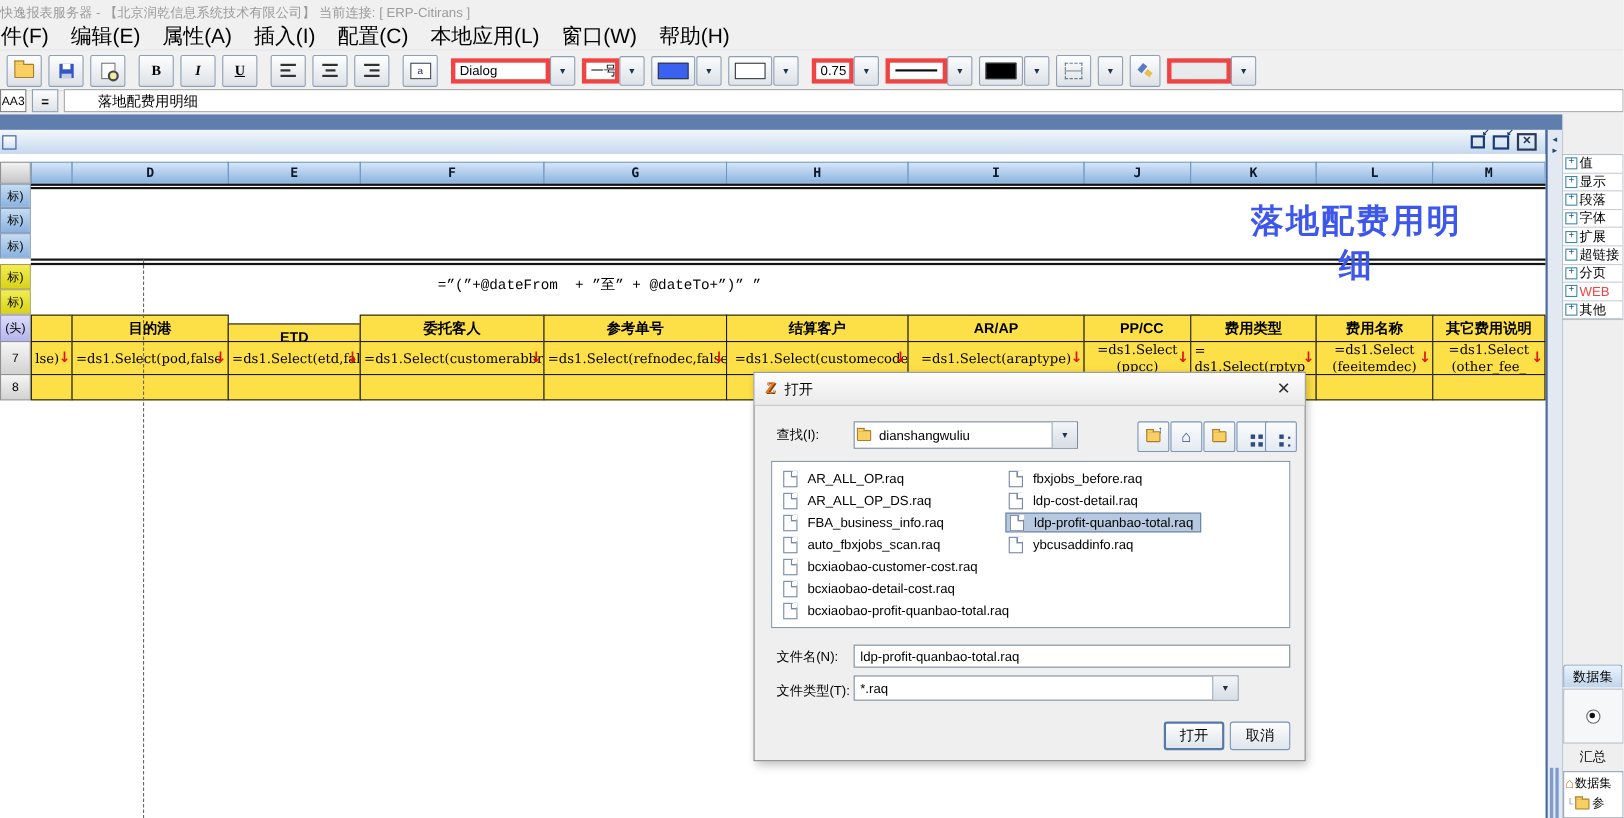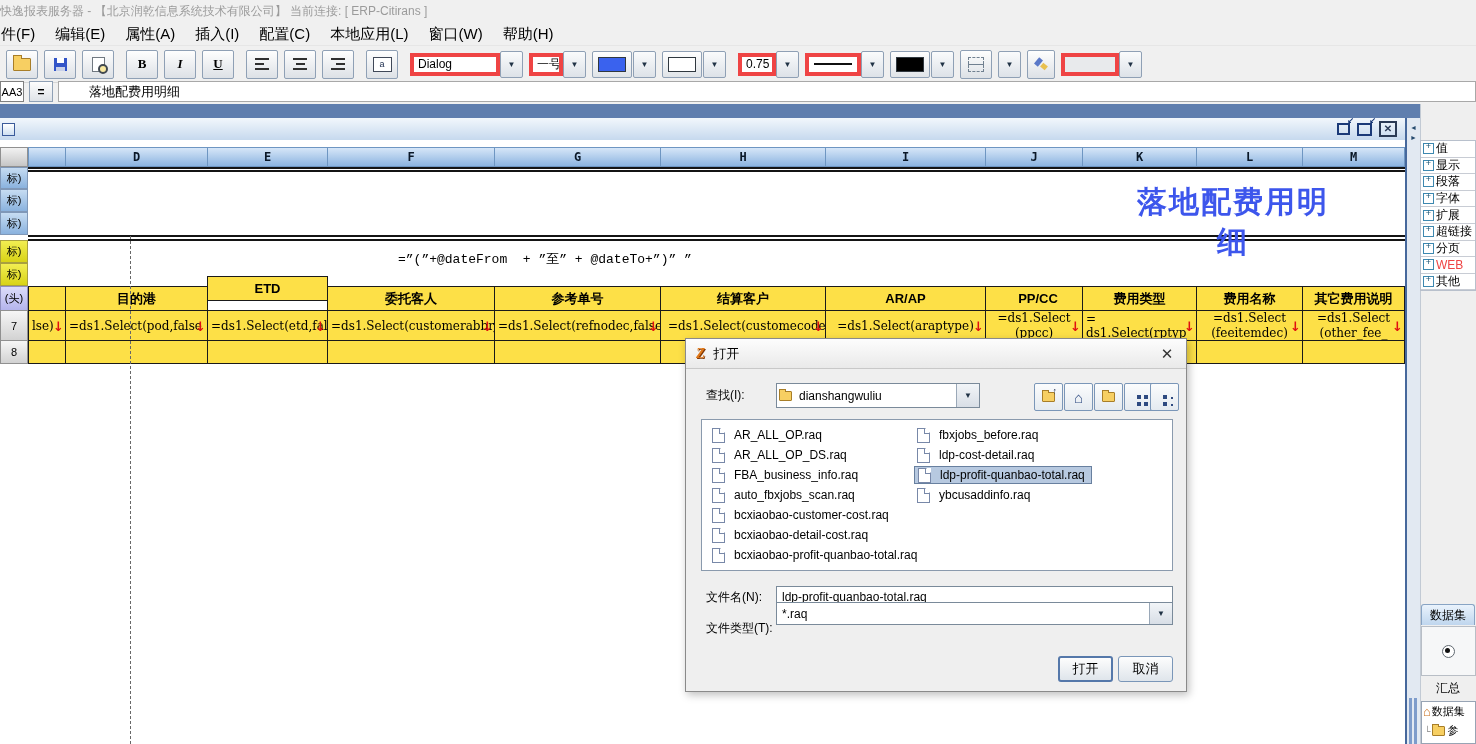--- a/index.html
+++ b/index.html
@@ -3,21 +3,21 @@
 <meta charset="utf-8">
 <style>
   html,body{margin:0;padding:0}
   body{width:1476px;height:744px;position:relative;overflow:hidden;
        font-family:"Liberation Sans",sans-serif;background:#F0F0F0;font-size:12px;color:#000}
   .abs{position:absolute}
   
   .titlebar{left:0;top:0;width:1476px;height:22px;background:#F0F0F0;color:#9B9B9B;
             line-height:22px;font-size:12px;white-space:nowrap;overflow:hidden}
   .menubar{left:0;top:22px;width:1476px;height:23px;background:#F0F0F0;display:flex;align-items:center}
-  .menubar span{padding:0 10px;font-size:15px;line-height:23px;cursor:default;white-space:nowrap}
+  .menubar span{padding:0 10px;font-size:19px;line-height:23px;cursor:default;white-space:nowrap}
   .menubar span:first-child{padding-left:1px}
   .toolbar{left:0;top:45px;width:1476px;height:38px;background:#F0F0F0;display:flex;align-items:center;
            border-top:1px solid #E6E6E6;border-bottom:1px solid #D6D6D6;padding-left:6px;box-sizing:border-box}
   .tbtn{width:30px;height:27px;margin-right:6px;border:1px solid #8FA0B5;border-radius:2px;
         background:linear-gradient(#FEFEFE,#DDE1E6);display:flex;align-items:center;justify-content:center;
         flex:none;font-size:13px;position:relative}
   .tsep{width:6px;flex:none}
   .combo{height:23px;background:#fff;border:4px solid #ef4444;display:flex;align-items:center;
          padding:0 4px;box-sizing:border-box;flex:none;font-size:12px;white-space:nowrap;overflow:hidden}
   .arrbtn{width:21px;height:25px;border:1px solid #8FA0B5;border-radius:2px;margin-right:6px;
@@ -290,21 +290,21 @@
 <div class="blkline" style="top:170px"></div>
 <div class="blkline" style="top:235px"></div>
 <div class="blkline" style="top:239px"></div>
 <div class="dashline"></div>
 
 <div class="rpt-title">落地配费用明细</div>
 <div class="datef">=”(”+@dateFrom  + ”至” + @dateTo+”)” ”</div>
 
 <div class="tc th" style="left:28px;top:286px;width:38px;height:25px"></div>
 <div class="tc th" style="left:65px;top:286px;width:143px;height:25px">目的港</div>
-<div class="tc th" style="left:207px;top:276px;width:121px;height:25px">ETD</div>
+<div class="tc th" style="left:207px;top:294px;width:121px;height:25px">ETD</div>
 <div class="tc th" style="left:327px;top:286px;width:168px;height:25px">委托客人</div>
 <div class="tc th" style="left:494px;top:286px;width:167px;height:25px">参考单号</div>
 <div class="tc th" style="left:660px;top:286px;width:166px;height:25px">结算客户</div>
 <div class="tc th" style="left:825px;top:286px;width:161px;height:25px">AR/AP</div>
 <div class="tc th" style="left:985px;top:286px;width:106px;height:25px">PP/CC</div>
 <div class="tc th" style="left:1082px;top:286px;width:115px;height:25px">费用类型</div>
 <div class="tc th" style="left:1196px;top:286px;width:107px;height:25px">费用名称</div>
 <div class="tc th" style="left:1302px;top:286px;width:103px;height:25px">其它费用说明</div>
 
 <div class="tc padL" style="left:28px;top:310px;width:38px;height:31px">
@@ -508,20 +508,20 @@
       <div class="fitem">
           <span class="ficon"></span>
           <span class="fname">ybcusaddinfo.raq</span>
         </div>
     </div>
   </div>
 
   <div class="dlg-row" style="left:20px;top:250px">文件名(N):</div>
   <input class="dfield" style="position: absolute; left: 90px; top: 247px; width: 397px;" value="ldp-profit-quanbao-total.raq">
   <div class="dlg-row" style="left:20px;top:281px">文件类型(T):</div>
-  <div class="dcombo" style="position:absolute;left:90px;top:263px;width:397px;height:23px">
+  <div class="dcombo" style="position:absolute;left:90px;top:275px;width:350px;height:23px">
     <span class="txt">*.raq</span>
     <span class="darr" style="height:21px">▼</span>
   </div>
 
   <div class="dlg-btn focus" style="position:absolute;left:372px;top:317px">打开</div>
   <div class="dlg-btn" style="position:absolute;left:432px;top:317px">取消</div>
 </div>
 
 </body></html>

